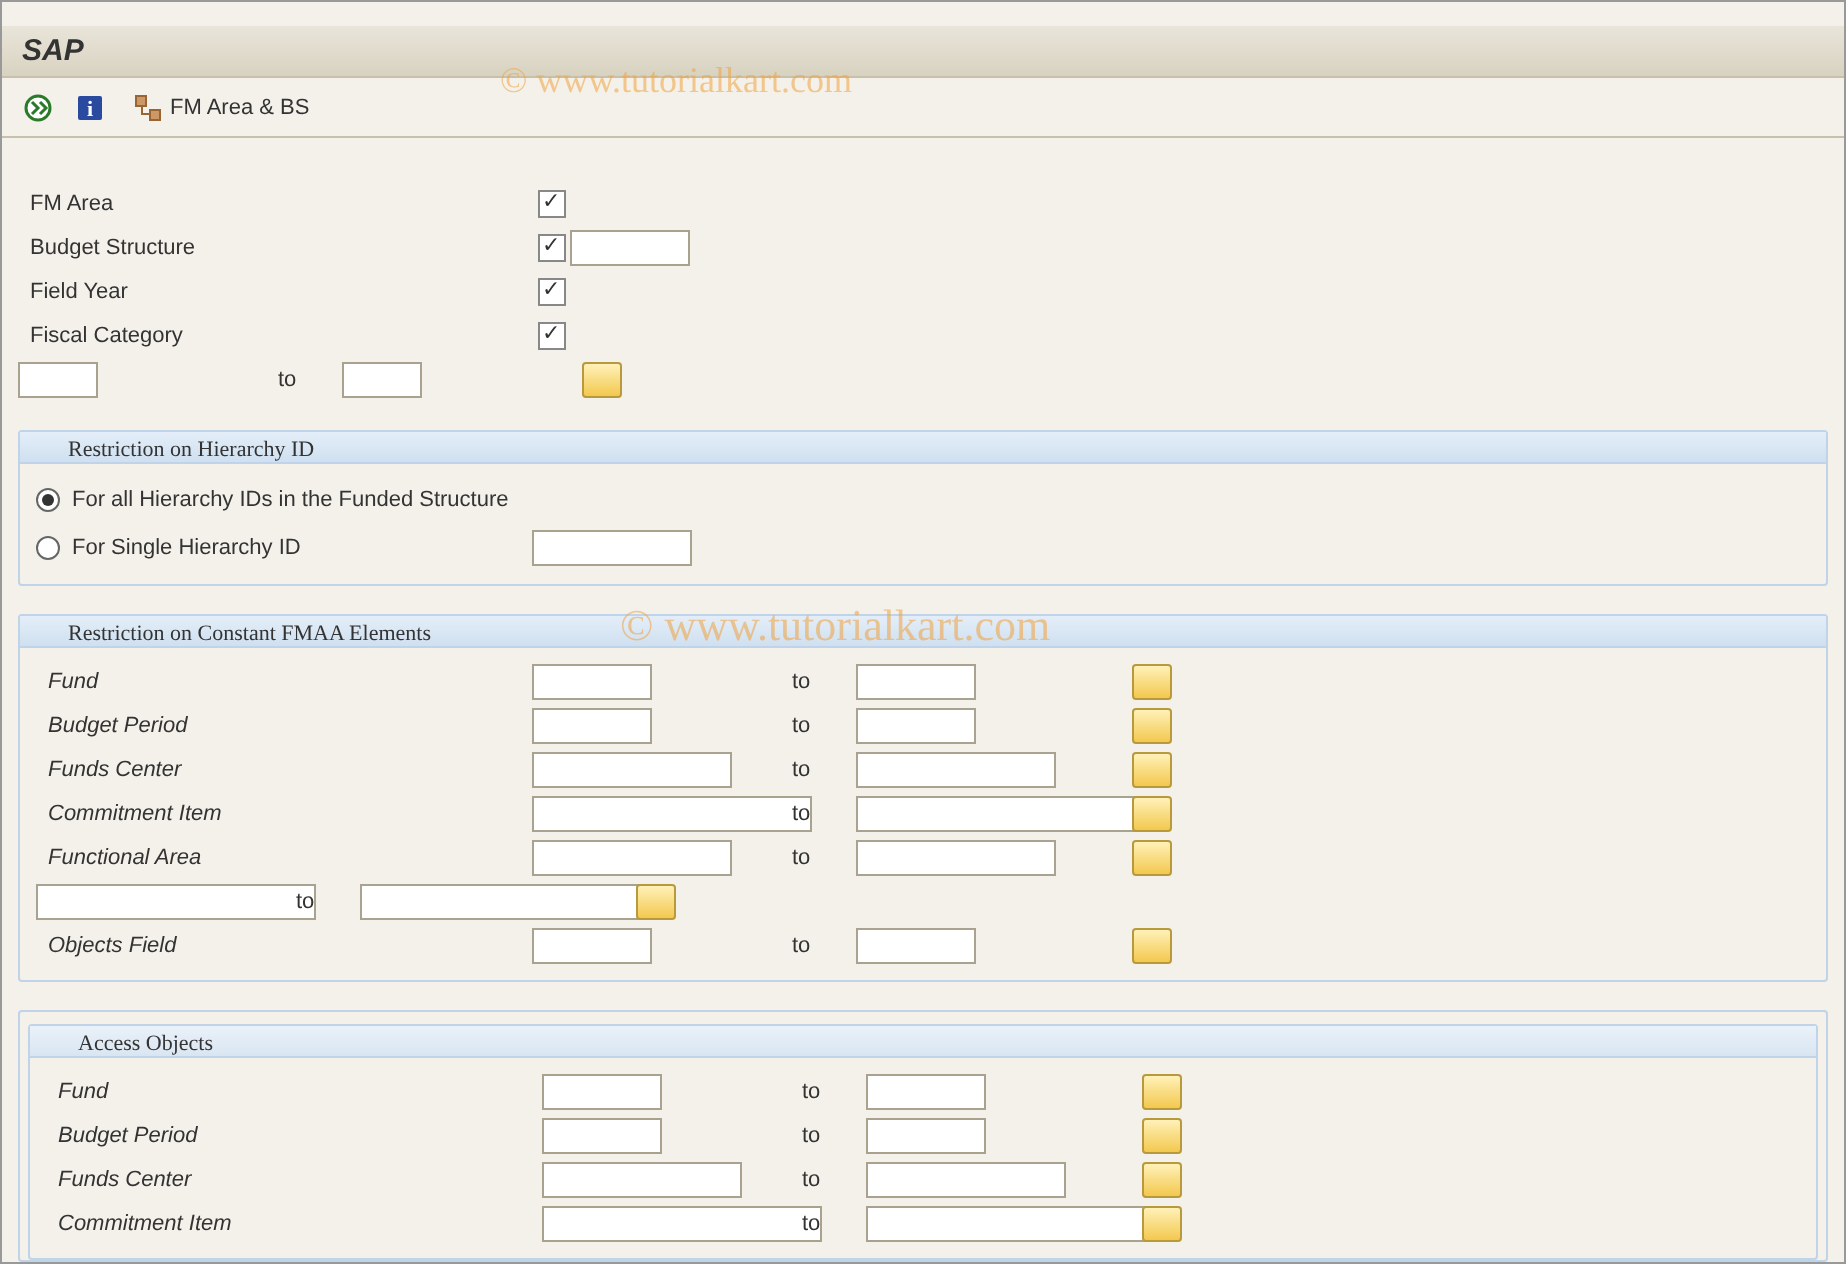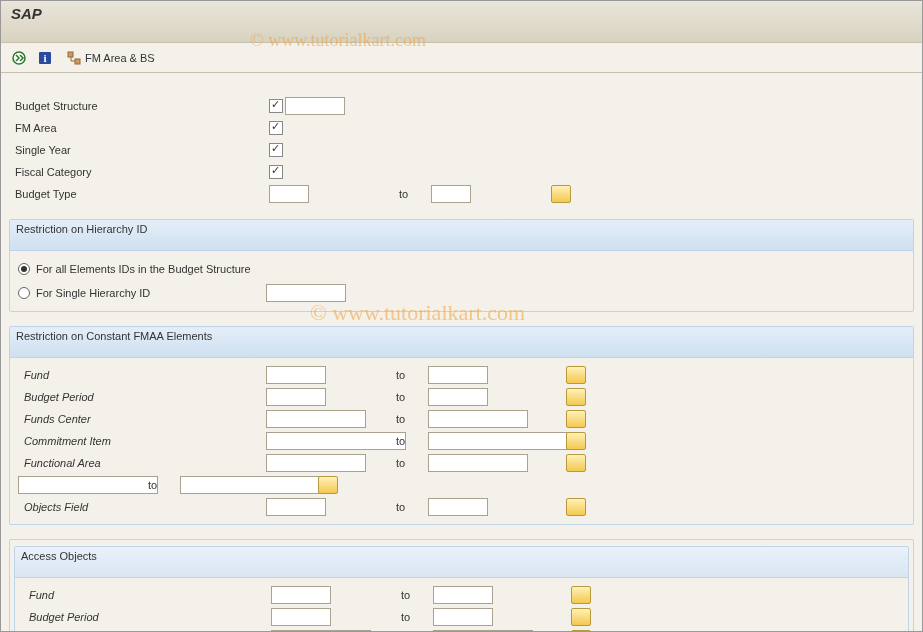--- a/index.html
+++ b/index.html
@@ -12,23 +12,24 @@
     height: 632px;
     overflow: hidden;
     border: 1px solid #999;
   }
   .title-bar {
     background: linear-gradient(#e9e5da, #d8d2c0);
     font-style: italic;
     font-weight: bold;
     font-size: 15px;
     padding: 4px 10px;
-    height: 42px;
+    height: 26px;
     border-bottom: 1px solid #c7c0ad;
     color: #333;
+    margin-top: 12px;
   }
   .toolbar {
     display: flex;
     align-items: center;
     gap: 6px;
     padding: 4px 8px;
     background: #f3f1ea;
     border-bottom: 1px solid #c7c0ad;
     height: 30px;
   }
@@ -111,23 +112,24 @@
     vertical-align: middle;
   }
   .group {
     margin-top: 14px;
     border: 1px solid #bfd4e8;
     border-radius: 2px;
   }
   .group-title {
     background: linear-gradient(#e4eef9, #cfe0f0);
     border-bottom: 1px solid #bfd4e8;
-    padding: 3px 6px;
+    padding: 3px 24px;
     font-size: 11px;
-    height: 31px;
+    height: 16px;
+    font-family: Liberation Serif, serif;
   }
   .group-body {
     padding: 6px 8px;
   }
   .radio {
     width: 12px; height: 12px;
     border: 1px solid #666;
     border-radius: 50%;
     display: inline-block;
     background: #fff;
@@ -192,51 +194,50 @@
       </svg>
     <span>FM Area &amp; BS</span>
   </span>
 </div>
 
 <div class="watermark">© www.tutorialkart.com</div>
 
 <div class="content">
 
   <div class="field-row">
+    <span class="field-label">FM Area</span>
+    <span class="chk"></span>
+  </div>
+  <div class="field-row">
     <span class="field-label">Budget Structure</span>
     <span class="chk"></span>
     <span class="spacer" style="width:2px"></span>
     <input class="txt w60" style="">
   </div>
   <div class="field-row">
-    <span class="field-label">FM Area</span>
-    <span class="chk"></span>
-  </div>
-  <div class="field-row">
-    <span class="field-label">Single Year</span>
+    <span class="field-label">Field Year</span>
     <span class="chk"></span>
   </div>
   <div class="field-row">
     <span class="field-label">Fiscal Category</span>
     <span class="chk"></span>
   </div>
   <div class="field-row">
-    <span class="field-label">Budget Type</span>
     <input class="txt w40" style="">
     <span class="to-label" style="margin-left:90px">to</span>
     <input class="txt w40" style="">
     <span class="sel-btn" style="margin-left:80px"></span>
   </div>
 
   <div class="group">
     <div class="group-title">Restriction on Hierarchy ID</div>
     <div class="group-body">
       <div class="radio-row">
         <span class="radio sel"></span>
-        <span>For all Elements IDs in the Budget Structure</span>
+        <span>For all Hierarchy IDs in the Funded Structure</span>
       </div>
       <div class="radio-row">
         <span class="radio"></span>
         <span style="width:230px; display:inline-block">For Single Hierarchy ID</span>
         <input class="txt w80" style="">
       </div>
     </div>
   </div>
 
   <div class="watermark2">© www.tutorialkart.com</div>

